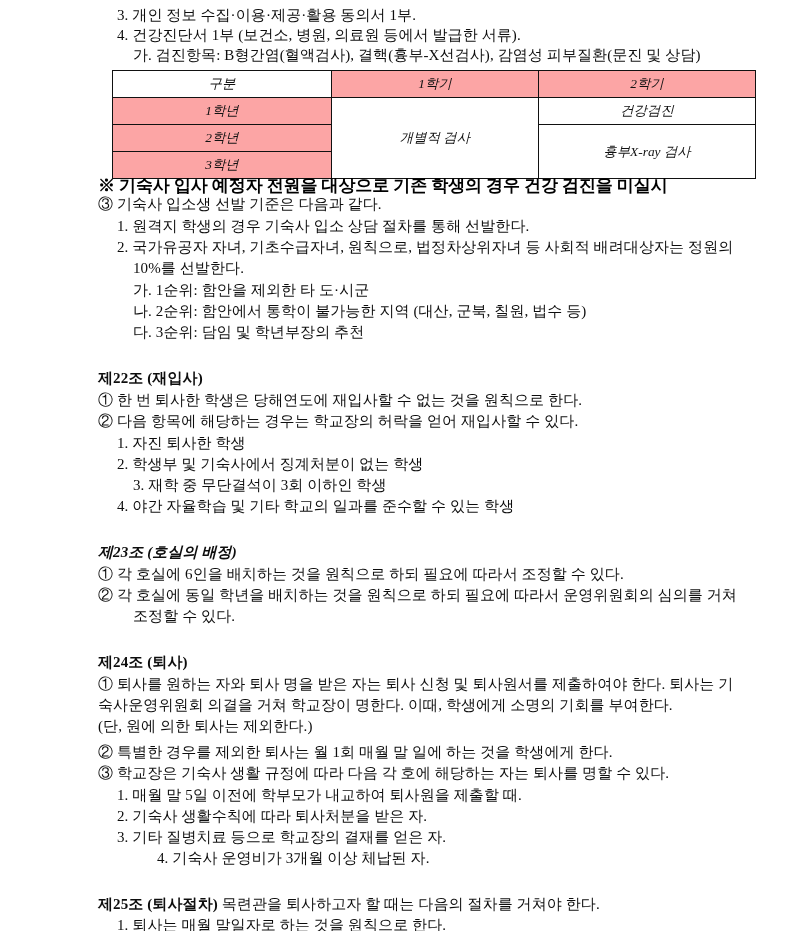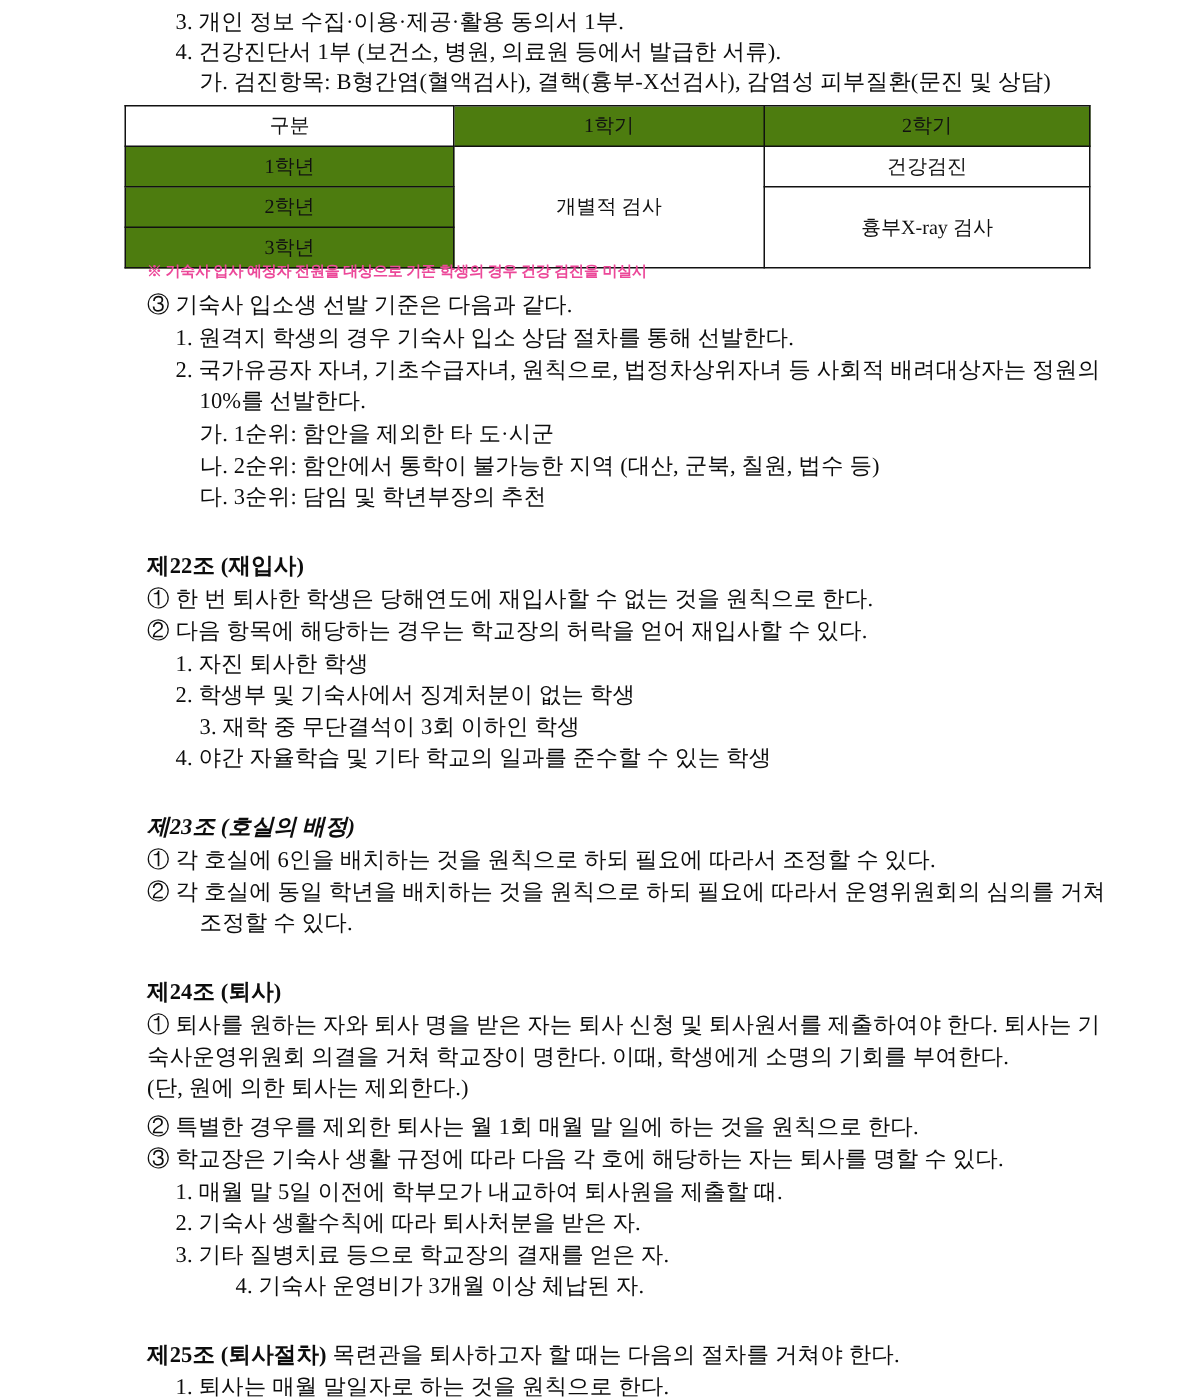--- a/index.html
+++ b/index.html
@@ -27,51 +27,52 @@
 
   
   .line {
     position: absolute;
     white-space: nowrap;
     font-size: 15px;
     line-height: 1.0;
     letter-spacing: 0.1px;
   }
   .bold { font-weight: bold; }
-  .red  { color: #ec4899; font-weight: bold; font-size: 10px; letter-spacing: -0.1px;}
+  .red  { color: #000000; font-weight: bold; font-size: 17px; letter-spacing: -0.1px;}
 
   
   .l-margin { left: 98px; }
   .l-num    { left: 117px; }
   .l-sub    { left: 133px; }
   .l-cont   { left: 133px; }
 
   
   .tbl-wrap {
     position: absolute;
-    left: 83px;
+    left: 112px;
     top: 70px;
     width: 640px;
+    font-style: italic;
   }
   table.schedule {
     border-collapse: collapse;
     width: 640px;
     table-layout: fixed;
     font-size: 13.4px;
   }
   table.schedule td {
     border: 1.6px solid #111111;
     text-align: center;
     vertical-align: middle;
     padding: 0;
     height: 26px;
     font-family: "Liberation Serif", "DejaVu Serif", serif;
     color: #111;
   }
-  td.gray  { background: #4d7c0f; }
+  td.gray  { background: #fca5a5; }
   td.white { background: #ffffff; }
   .c1 { width: 218px; }
   .c2 { width: 206px; }
   .c3 { width: 216px; }
 
   
 </style>
 </head>
 <body>
 
@@ -189,21 +190,21 @@
     <span>②</span>
     <span>각 호실에 동일 학년을 배치하는 것을 원칙으로 하되 필요에 따라서 운영위원회의 심의를 거쳐</span>
   </div>
   <div class="line l-cont" style="top:609px;">조정할 수 있다.</div>
 
   <div class="line bold l-margin" style="top:655px;">제24조 (퇴사)</div>
 
   <div class="line l-margin" style="top:677px;text-align:center;">① 퇴사를 원하는 자와 퇴사 명을 받은 자는 퇴사 신청 및 퇴사원서를 제출하여야 한다. 퇴사는 기</div>
   <div class="line l-margin" style="top:698px;">숙사운영위원회 의결을 거쳐 학교장이 명한다. 이때, 학생에게 소명의 기회를 부여한다.</div>
   <div class="line l-margin" style="top:719px;">(단, 원에 의한 퇴사는 제외한다.)</div>
-  <div class="line l-margin" style="top:745px;">② 특별한 경우를 제외한 퇴사는 월 1회 매월 말 일에 하는 것을 원칙으로 한다.</div>
+  <div class="line l-margin" style="top:745px;">② 특별한 경우를 제외한 퇴사는 월 1회 매월 말 일에 하는 것을 학생에게 한다.</div>
   <div class="line l-margin" style="top:766px;">③ 학교장은 기숙사 생활 규정에 따라 다음 각 호에 해당하는 자는 퇴사를 명할 수 있다.</div>
 
   <div class="line l-num" style="top:788px;">
     <span>1.</span>
     <span>매월 말 5일 이전에 학부모가 내교하여 퇴사원을 제출할 때.</span>
   </div>
   <div class="line l-num" style="top:809px;">
     <span>2.</span>
     <span>기숙사 생활수칙에 따라 퇴사처분을 받은 자.</span>
   </div>

